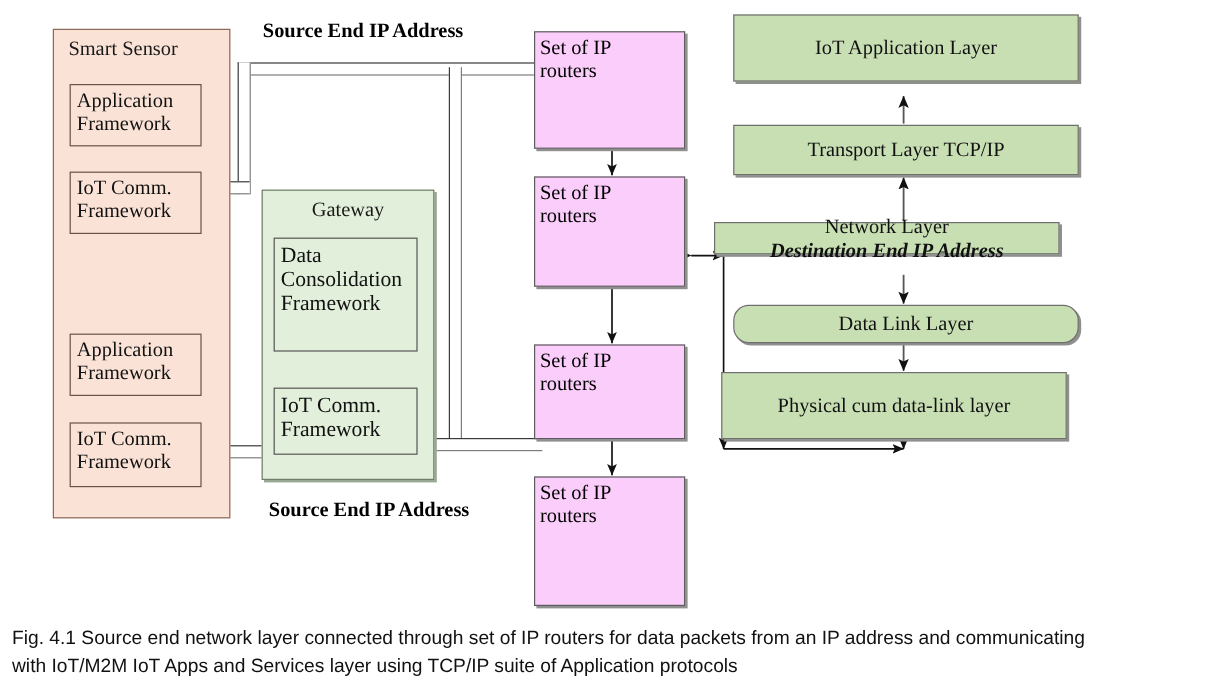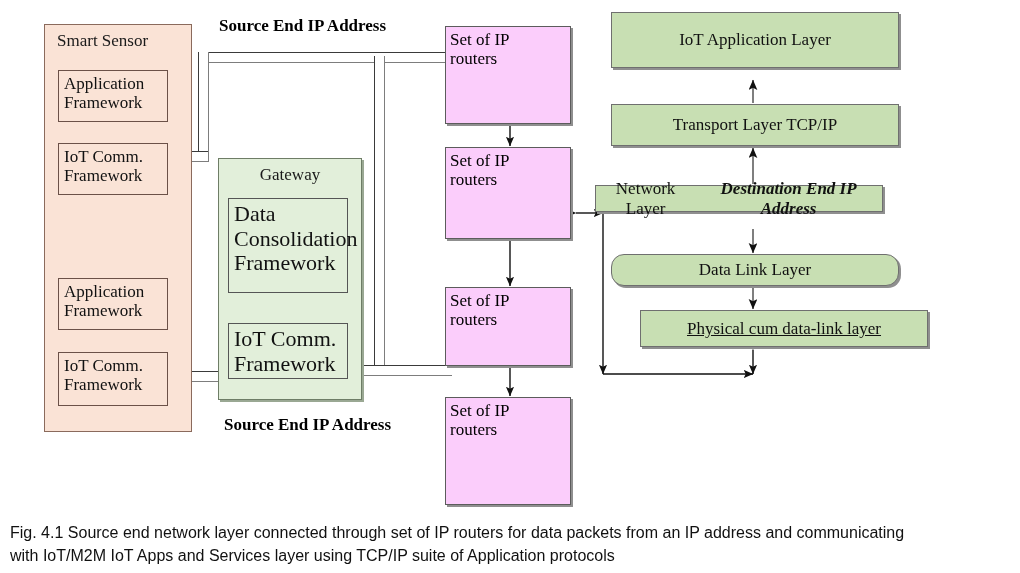--- a/index.html
+++ b/index.html
@@ -55,42 +55,42 @@
     left: 0;
     right: 0;
     top: 6px;
     text-align: center;
     font-size: 17px;
     color: #1a1a1a;
   }
   .gw-sub {
     background: #E2EFDA;
     border: 1px solid #555;
-    font-size: 22px;
+    font-size: 18px;
     color: #111;
     padding: 3px 0 0 5px;
   }
   
   .router {
     background: #FBCDFB;
     border: 1px solid #5c5c5c;
     box-shadow: 2px 2px 0 0 #8f8f8f;
     font-size: 17px;
     color: #000000;
     padding: 3px 0 0 4px;
   }
   
   .layer {
     background: #C8DFB3;
     border: 1px solid #6f6f6f;
     box-shadow: 2px 2px 0 0 #8f8f8f;
     font-size: 17px;
     color: #111;
     display: flex;
-    flex-direction: row;
+    flex-direction: column;
     align-items: center;
     justify-content: center;
     text-align: center;
   }
   
   .hdr-label {
     position: absolute;
     font-weight: bold;
     font-size: 17px;
     color: #000;
@@ -252,21 +252,21 @@
 
   <div class="box layer" style="left:595px; top:185px; width:288px; height:27px;">
     <div>Network Layer</div>
     <div style="font-weight:bold;font-style:italic;">Destination End IP Address</div>
   </div>
 
   <div class="box layer" style="left:611px; top:254px; width:288px; height:32px;border-radius:13px;">
     <div>Data Link Layer</div>
   </div>
 
-  <div class="box layer" style="left:640px; top:310px; width:288px; height:37px;text-decoration:underline;">
+  <div class="box layer" style="left:601px; top:310px; width:288px; height:56px;">
     <div>Physical cum data-link layer</div>
   </div>
 
   <div class="caption">
     <div>Fig. 4.1 Source end network layer connected through set of IP routers for data packets from an IP address and communicating</div>
     <div>with IoT/M2M  IoT Apps and Services layer using TCP/IP suite of Application protocols</div>
   </div>
 
 </div>
 

